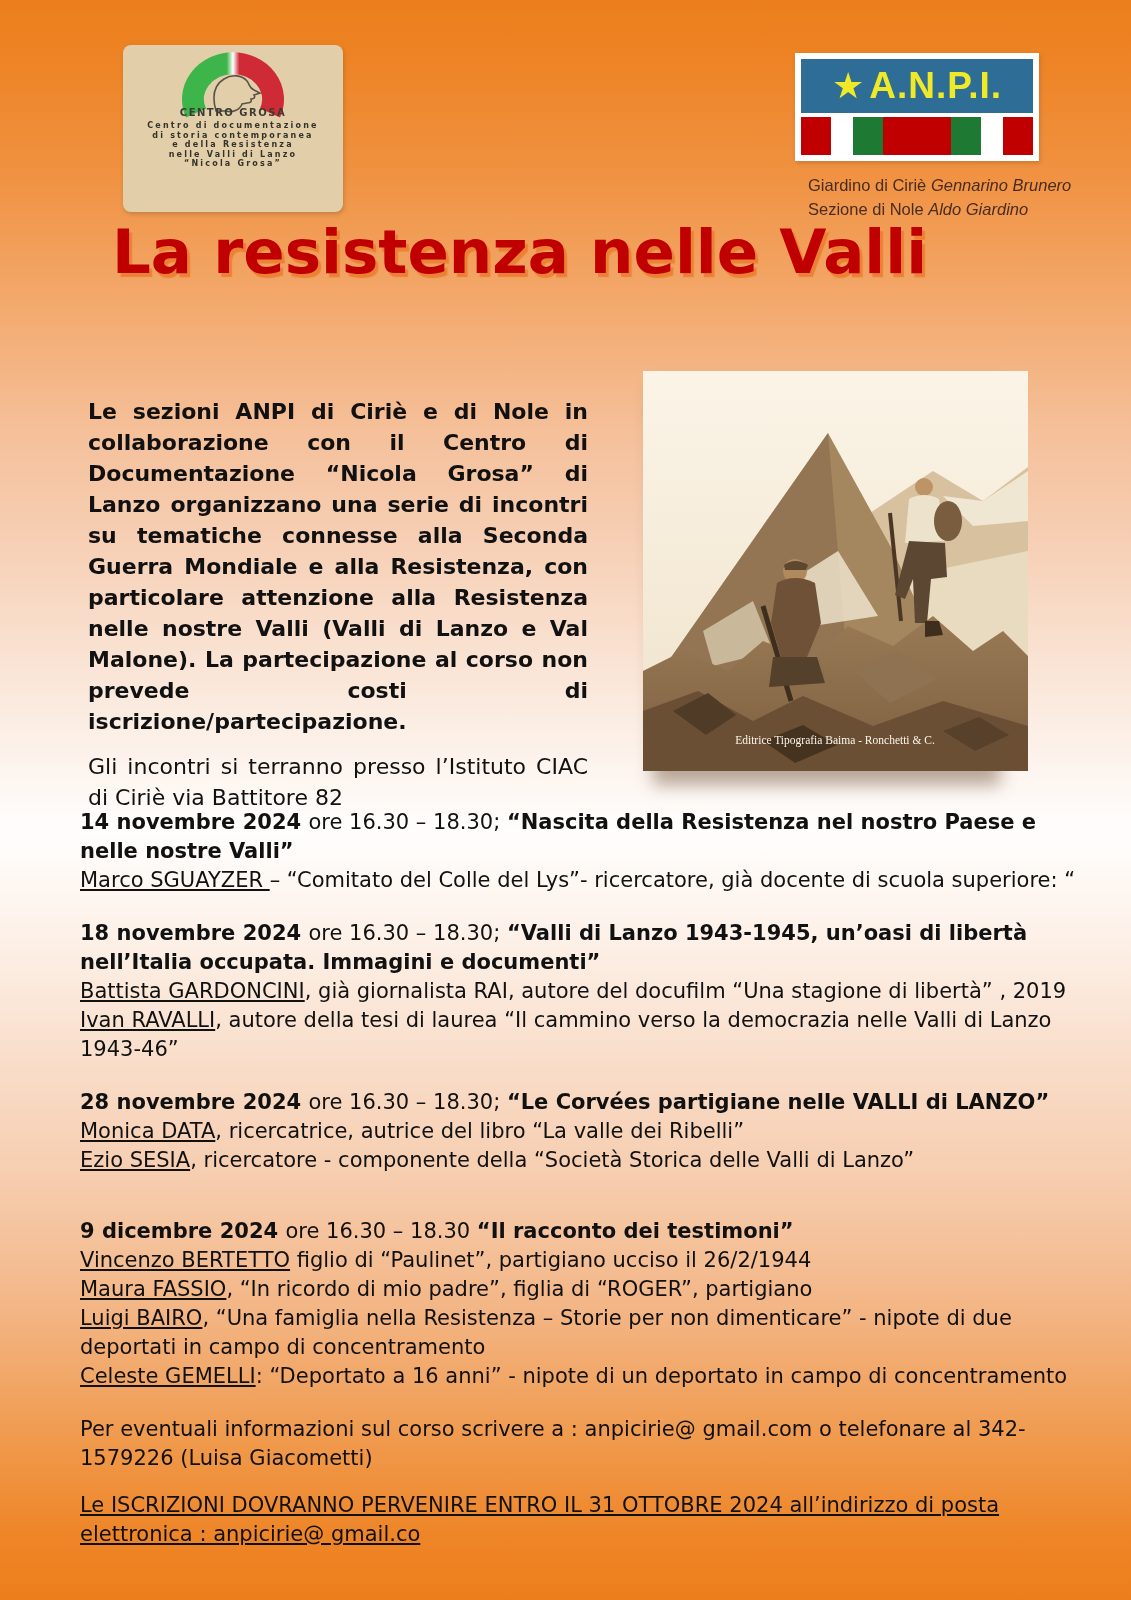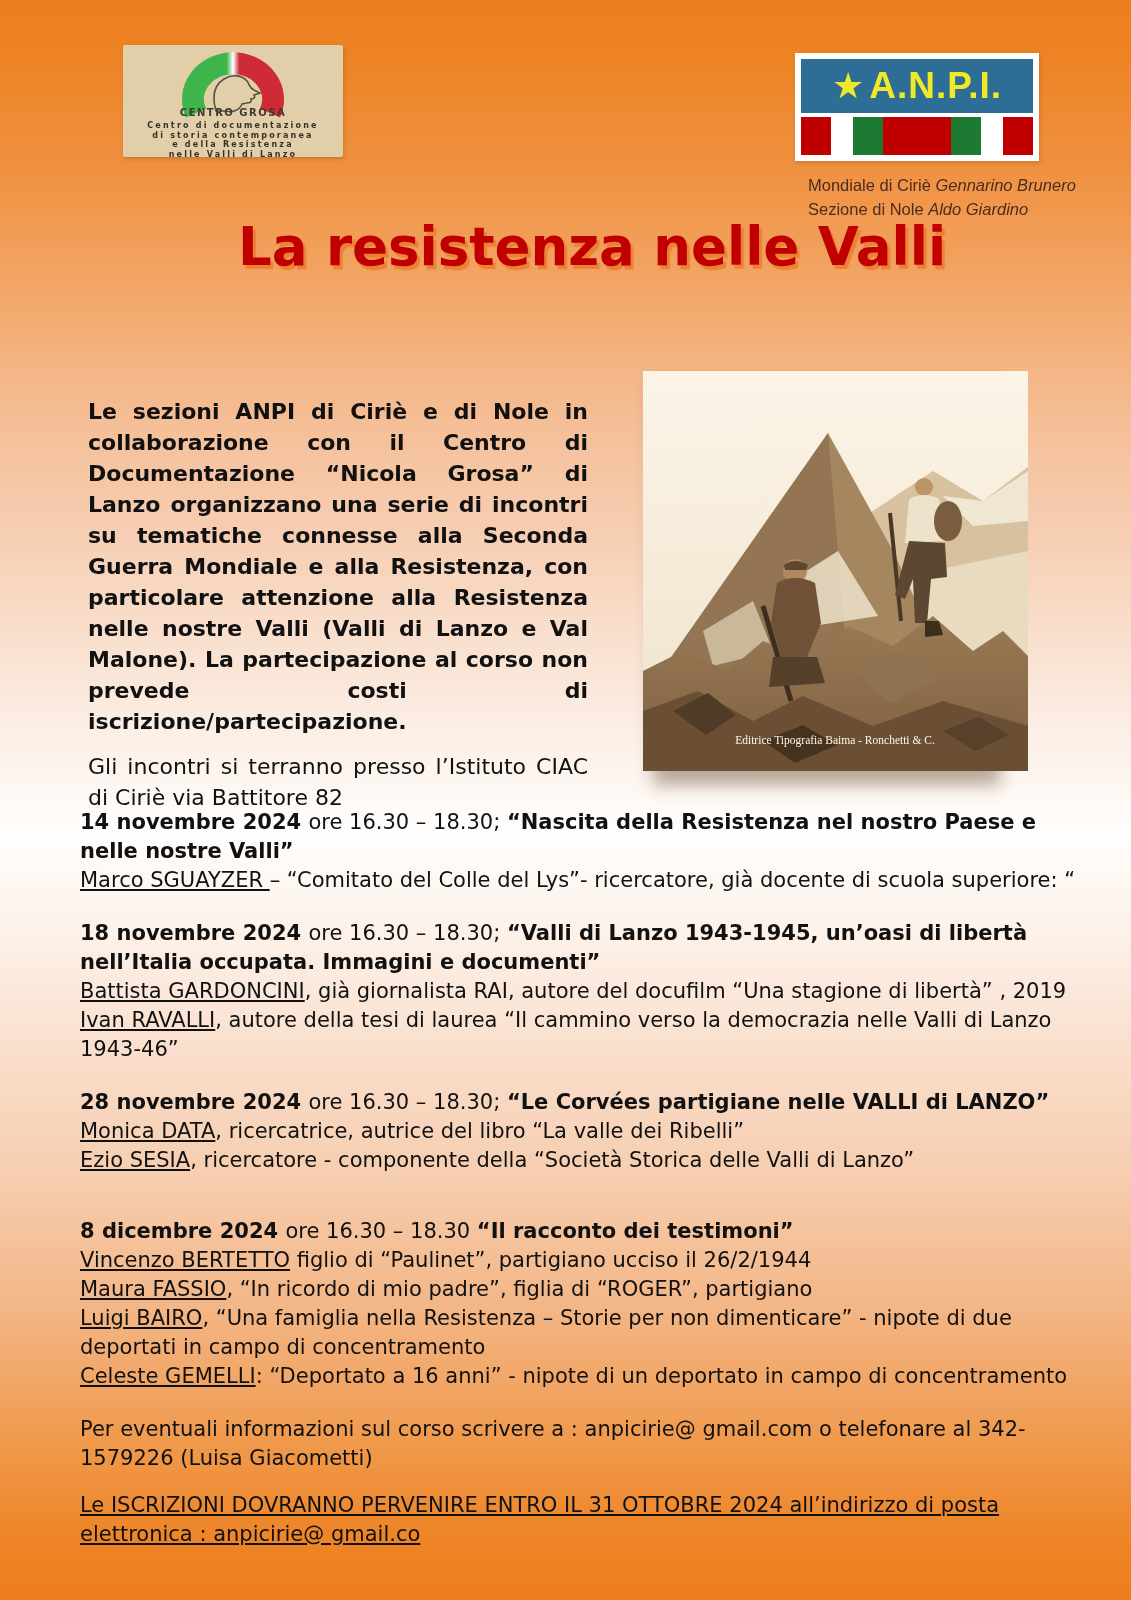--- a/index.html
+++ b/index.html
@@ -11,22 +11,22 @@
     color:#111;
     background:linear-gradient(180deg,
       #EC7E1C 0%, #EE8426 4%, #F09242 11%,
       #F3A96D 19%, #F5C09A 27%, #F6CDB1 33%,
       #FBEDE3 45%, #FFFEFD 52%, #FDF2EA 58%,
       #F9DECB 66%, #F6CCAD 74%, #F3B584 82%,
       #F09A4D 90%, #EE8527 96%, #ED7E1C 100%);
   }
   
   .centro-card{
-    position:absolute;left:123px;top:45px;width:220px;height:112px;
-    background:#E2CFA9;border-radius:2px;
+    position:absolute;left:123px;top:45px;width:220px;height:167px;
+    background:#E2CFA9;border-radius:8px;
     box-shadow:1px 2px 4px rgba(120,80,40,.35);
     text-align:center;overflow:hidden;
   }
   .centro-card svg{display:block;margin:2px auto 0;}
   .centro-name{font-size:10px;font-weight:700;letter-spacing:1.5px;color:#3B3B33;margin-top:-14px;}
   .centro-lines{margin-top:3px;}
   .centro-lines div{font-size:8px;font-weight:700;letter-spacing:2.2px;color:#33332B;line-height:9.6px;white-space:nowrap;}
   
   .anpi-wrap{position:absolute;left:795px;top:53px;width:300px;}
   .anpi-box{
@@ -35,24 +35,23 @@
   .anpi-band{height:54px;background:#2E6E96;display:flex;align-items:center;justify-content:center;}
   .anpi-star{color:#F0E927;font-size:36px;line-height:1;margin-right:5px;}
   .anpi-acronym{color:#F0E927;font-size:37px;font-weight:700;letter-spacing:1px;font-family:"Liberation Sans",sans-serif;}
   .anpi-stripes{display:flex;height:38px;margin-top:4px;}
   .anpi-stripes .st{height:100%;}
   .w-a{width:30px}.w-b{width:22px}.w-c{width:30px}.w-d{width:68px}
   .anpi-captions{margin-top:12px;margin-left:13px;color:#4A2C20;font-size:16.5px;line-height:24px;font-family:"Liberation Sans",sans-serif;}
   
   .page-title{
     position:absolute;left:112px;top:216px;width:960px;
-    font-size:53px;font-weight:700;color:#C00000;letter-spacing:0px;
+    font-size:61px;font-weight:700;color:#C00000;letter-spacing:0px;
     text-shadow:3px 4px 1px rgba(235,125,48,.9);
     white-space:nowrap;
-    text-align:center;
   }
   
   .intro-text{position:absolute;left:88px;top:396px;width:500px;font-size:22px;line-height:31px;}
   .intro-text .p1{font-weight:700;text-align:justify;margin:0 0 14px 0;}
   .intro-text .p2{font-weight:400;text-align:justify;margin:0;}
   .photo{
     position:absolute;left:643px;top:371px;width:347px;height:400px;
     box-shadow:10px 14px 16px rgba(100,70,45,.45);
     background:#F5ECDC;
   }
@@ -107,21 +106,21 @@
         <div class="st w-a" style="background: rgb(192, 0, 0);"></div>
         <div class="st w-b" style="background: rgb(255, 255, 255);"></div>
         <div class="st w-c" style="background: rgb(30, 122, 51);"></div>
         <div class="st w-d" style="background: rgb(192, 0, 0);"></div>
         <div class="st w-c" style="background: rgb(30, 122, 51);"></div>
         <div class="st w-b" style="background: rgb(255, 255, 255);"></div>
         <div class="st w-a" style="background: rgb(192, 0, 0);"></div>
       </div>
     </div>
     <div class="anpi-captions">
-      <div><span>Mondiale di Ciriè </span><span class="i">Gennarino Brunero</span></div>
+      <div><span>Giardino di Ciriè </span><span class="i">Gennarino Brunero</span></div>
       <div><span>Sezione di Nole  </span><span class="i">Aldo Giardino</span></div>
     </div>
   </div>
 
   <div class="page-title">La resistenza nelle Valli</div>
 
   <div class="intro-text">
     <p class="p1">Le sezioni ANPI di Ciriè e di Nole in collaborazione con il Centro di Documentazione “Nicola Grosa” di Lanzo organizzano una serie di incontri su tematiche connesse alla Seconda Guerra Mondiale e alla Resistenza, con particolare attenzione alla Resistenza nelle nostre Valli (Valli di Lanzo e Val Malone). La partecipazione al corso non prevede costi di iscrizione/partecipazione.</p>
     <p class="p2">Gli incontri si terranno presso l’Istituto CIAC di Ciriè via Battitore 82</p>
   </div>
@@ -185,21 +184,21 @@
       <p><span class="b">18 novembre 2024 </span><span>ore 16.30 – 18.30; </span><span class="b">“Valli di Lanzo 1943-1945, un’oasi di libertà nell’Italia occupata. Immagini e documenti”</span></p>
       <p><span> </span><span class="u">Battista GARDONCINI</span><span>, già giornalista RAI, autore del docufilm “Una stagione di libertà” , 2019</span></p>
       <p><span> </span><span class="u">Ivan RAVALLI</span><span>, autore della tesi di laurea “Il cammino verso la democrazia nelle Valli di Lanzo 1943-46”</span></p>
     </div>
     <div class="session gap-lg">
       <p><span class="b">28 novembre 2024 </span><span>ore 16.30 – 18.30; </span><span class="b">“Le Corvées partigiane nelle VALLI di LANZO”</span></p>
       <p><span class="u">Monica DATA</span><span>, ricercatrice, autrice del libro “La valle dei Ribelli”</span></p>
       <p><span class="u">Ezio SESIA</span><span>, ricercatore - componente della “Società Storica delle Valli di Lanzo”</span></p>
     </div>
     <div class="session">
-      <p><span class="b">8 dicembre 2024 </span><span>ore 16.30 – 18.30 </span><span class="b">“Il racconto dei testimoni”</span></p>
+      <p><span class="b">9 dicembre 2024 </span><span>ore 16.30 – 18.30 </span><span class="b">“Il racconto dei testimoni”</span></p>
       <p><span> </span><span class="u">Vincenzo BERTETTO</span><span> figlio di “Paulinet”, partigiano ucciso il 26/2/1944</span></p>
       <p><span class="u">Maura FASSIO</span><span>, “In ricordo di mio padre”, figlia di “ROGER”, partigiano</span></p>
       <p><span class="u">Luigi BAIRO</span><span>, “Una famiglia nella Resistenza – Storie per non dimenticare” - nipote di due deportati in campo di concentramento</span></p>
       <p><span class="u">Celeste GEMELLI</span><span>: “Deportato a 16 anni” - nipote di un deportato in campo di concentramento</span></p>
     </div>
     <p class="contact-p"><span> Per eventuali informazioni sul corso scrivere a : anpicirie@ gmail.com o telefonare al 342-1579226 (Luisa Giacometti)</span></p>
     <p class="registration-p"><span class="u">Le ISCRIZIONI DOVRANNO PERVENIRE ENTRO IL 31 OTTOBRE 2024 all’indirizzo di posta elettronica : anpicirie@ gmail.co</span></p>
   </div>
 
 </div>

